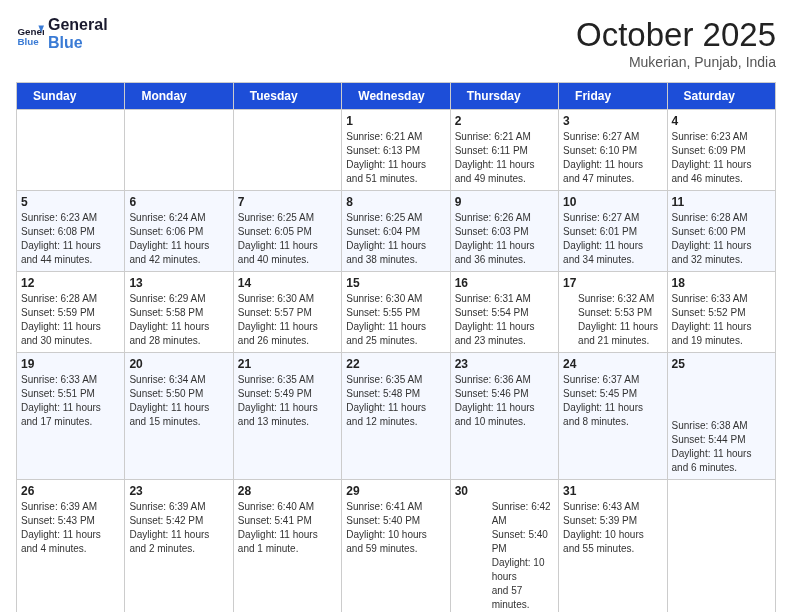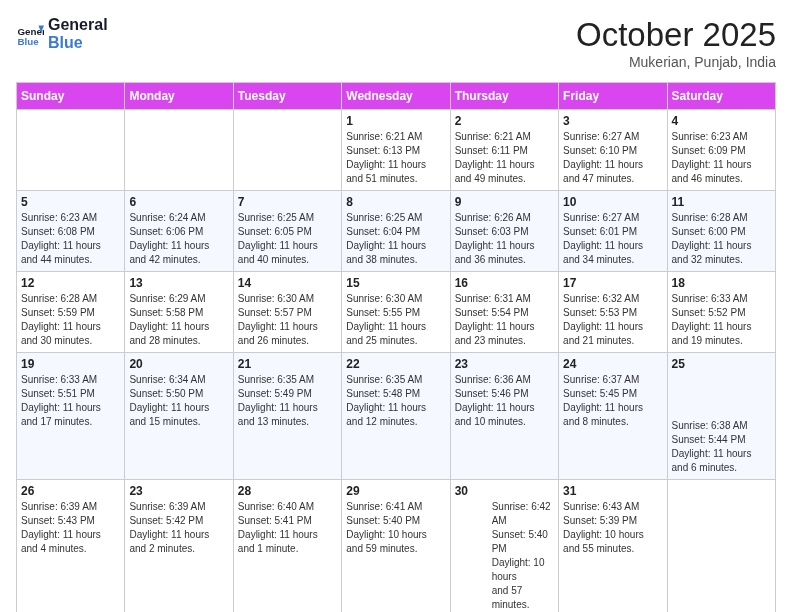--- a/index.html
+++ b/index.html
@@ -36,23 +36,23 @@
     .location {
       font-size: 14px;
       color: #555;
     }
     .calendar {
       width: 100%;
       border-collapse: collapse;
       font-size: 11px;
     }
     .calendar th {
-      background-color: #d946ef;
+      background-color: #1d4ed8;
       color: #fff;
-      padding: 6px 4px;
+      padding: 6px 16px;
       text-align: left;
       font-size: 12px;
       font-weight: bold;
       border: 1px solid #ccc;
     }
     .calendar td {
       border: 1px solid #ccc;
       vertical-align: top;
       padding: 4px;
       width: calc(100%/7);
@@ -226,21 +226,21 @@
         </td>
         <td>
           <div class="day-num">16</div>
           <div class="day-info" style="white-space: pre-line;">Sunrise: 6:31 AM
 Sunset: 5:54 PM
 Daylight: 11 hours
 and 23 minutes.</div>
         </td>
         <td>
           <div class="day-num">17</div>
-          <div class="day-info" style="white-space: pre-line;">Sunrise: 6:32 AM
+          <div class="day-info" style="white-space: pre-line; margin-left: 15px;">Sunrise: 6:32 AM
 Sunset: 5:53 PM
 Daylight: 11 hours
 and 21 minutes.</div>
         </td>
         <td>
           <div class="day-num">18</div>
           <div class="day-info" style="white-space: pre-line;">Sunrise: 6:33 AM
 Sunset: 5:52 PM
 Daylight: 11 hours
 and 19 minutes.</div>

